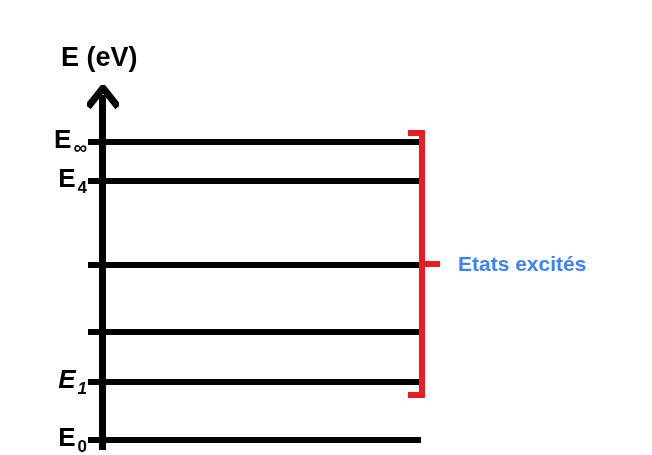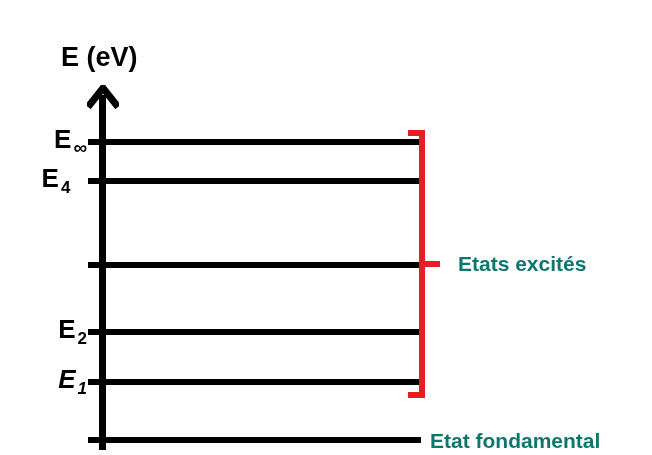--- a/index.html
+++ b/index.html
@@ -96,21 +96,21 @@
     width: 15px;
     height: 6px;
     background: #ea1d25;
   }
 
   
   .annotation {
     position: absolute;
     font-size: 21px;
     font-weight: bold;
-    color: #0f766e;
+    color: #3b82f6;
     white-space: nowrap;
   }
   .ground-dash {
     position: absolute;
     left: 401px;
     top: 412px;
     width: 19px;
     height: 6px;
     background: #000000;
   }
@@ -134,37 +134,36 @@
   <div class="level-line" style="top:153px; width:331px;"></div>
   <div class="level-line" style="top:237px; width:331px;"></div>
   <div class="level-line" style="top:304px; width:331px;"></div>
   <div class="level-line" style="top:354px; width:331px;"></div>
   <div class="level-line" style="top:412px; width:333px;"></div>
 
   <div class="level-label" style="left:25px; top:101px;">
     <span>E</span><span class="sub-inf">∞</span>
   </div>
 
-  <div class="level-label" style="left:25px; top:140px;text-align:center;">
+  <div class="level-label" style="left:25px; top:140px;">
     <span>E</span><span class="sub">4</span>
   </div>
 
 
-  <div class="level-label" style="left:25px; top:291px;">
-    <span>E</span><span class="sub">2</span>
-  </div>
 
   <div class="level-label" style="left:25px; top:341px;font-style:italic;">
     <span>E</span><span class="sub">1</span>
   </div>
 
+  <div class="level-label" style="left:25px; top:399px;">
+    <span>E</span><span class="sub">0</span>
+  </div>
 
   <div class="bracket-cap" style="left:408px; top:105px;"></div>
   <div class="bracket-vert"></div>
   <div class="bracket-cap" style="left:408px; top:367px;"></div>
   <div class="bracket-tick"></div>
 
   <div class="annotation" style="left:458px; top:227px;">Etats excités</div>
 
   <div class="ground-dash"></div>
-  <div class="annotation" style="left:430px; top:404px;">Etat fondamental</div>
 
 </div>
 
 </body></html>

